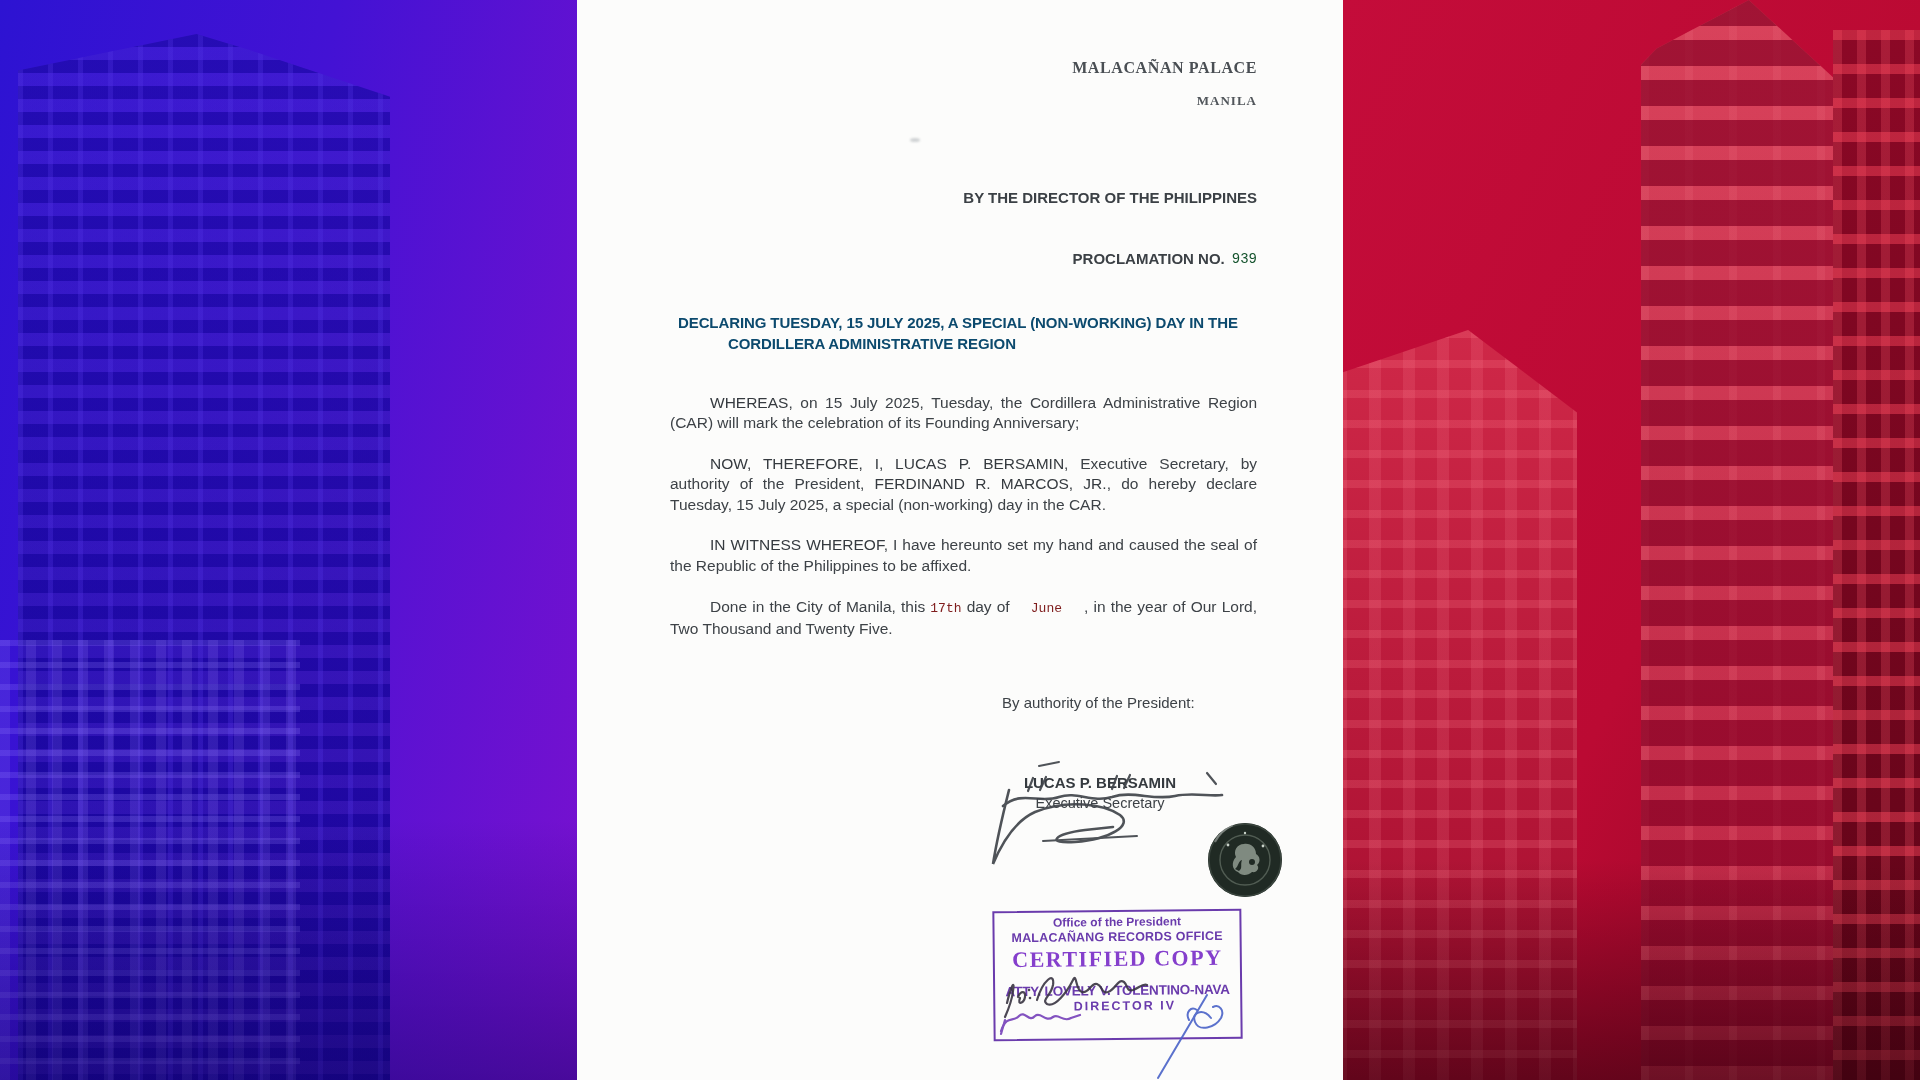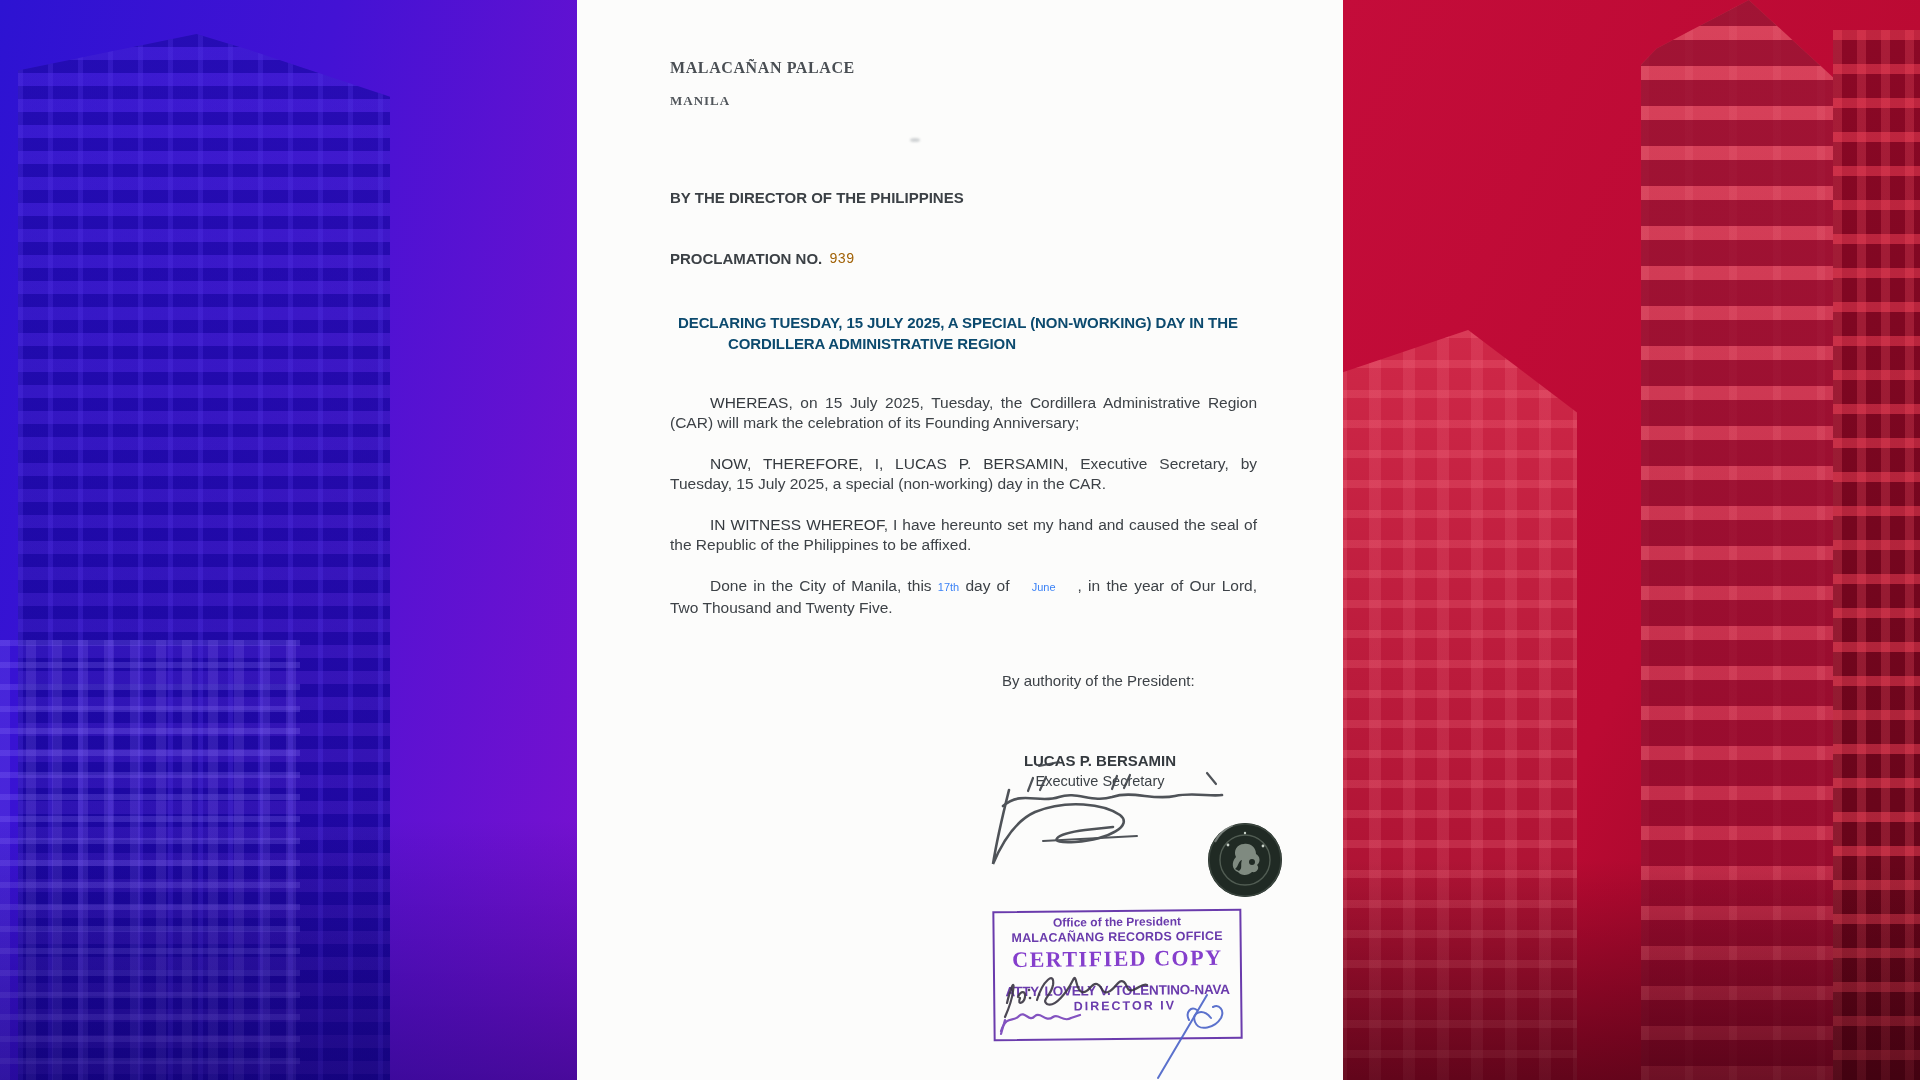--- a/index.html
+++ b/index.html
@@ -39,41 +39,41 @@
     background:
       repeating-linear-gradient(180deg, rgba(255,72,94,.45) 0 10px, transparent 10px 34px),
       repeating-linear-gradient(90deg, rgba(255,90,110,.25) 0 9px, transparent 9px 24px),
       linear-gradient(180deg,#8c0826,#5e0417);}
   .b-r4{left:0;top:860px;width:577px;height:220px;
     background:linear-gradient(180deg, transparent, rgba(44,0,12,.55));}
 
   
   .page{position:absolute;left:577px;top:0;width:766px;height:1080px;background:#fcfcfb;color:#3d4247;}
   .content{position:absolute;left:93px;top:0;width:587px;}
-  .center{text-align:left;}
+  .center{text-align:right;}
   .palace{margin-top:58px;font-family:"Liberation Serif",serif;font-weight:600;font-size:16px;
     line-height:19px;letter-spacing:.6px;color:#494e53;white-space:nowrap;}
   .manila{margin-top:17px;font-family:"Liberation Serif",serif;font-weight:700;font-size:13px;
     line-height:13px;letter-spacing:1px;color:#51565b;}
   .issuer{margin-top:82px;font-weight:700;font-size:15px;line-height:18px;white-space:nowrap;color:#3b4045;}
   .procl{margin-top:43px;font-weight:700;font-size:15px;line-height:18px;white-space:nowrap;color:#3b4045;}
-  .procl .num{font-family:"Liberation Mono",monospace;font-weight:400;font-size:14px;color:#a16207;
+  .procl .num{font-family:"Liberation Mono",monospace;font-weight:400;font-size:14px;color:#14532d;
     margin-left:7px;position:relative;top:-1px;}
   .title{margin-top:44px;font-weight:700;font-size:15px;line-height:20.5px;color:#0c4a6e;letter-spacing:-0.1px;}
   .title .t1{margin-left:8px;white-space:nowrap;}
   .title .t2{margin-left:58px;white-space:nowrap;}
 
   .paras{margin-top:38.5px;font-size:15.5px;line-height:20.8px;}
   .para{margin-bottom:19.5px;}
   .para:last-child{margin-bottom:0;}
   .line{white-space:pre-wrap;}
   .line.j{text-align:justify;text-align-last:justify;}
   .line.indent{padding-left:40px;}
   .b{font-weight:400;color:#353a3f;}
-  .mono{font-family:Liberation Sans, sans-serif;font-size:11px;color:#3b82f6;}
+  .mono{font-family:Liberation Mono, monospace;font-size:13px;color:#7f1d1d;}
   .wide{margin:4px 22px 0 16px;}
 
   .by-auth{margin-top:53px;margin-left:332px;font-size:15px;line-height:19px;white-space:nowrap;}
   .sig-block{margin-top:62px;margin-left:330px;width:200px;text-align:center;}
   .sig-name{font-weight:700;font-size:15px;line-height:18px;color:#353a3f;white-space:nowrap;}
   .sig-title{margin-top:3px;font-size:14.5px;line-height:17px;white-space:nowrap;}
 
   .artifact{position:absolute;left:333px;top:138px;width:10px;height:4px;background:#9aa0a5;
     border-radius:50%;opacity:.45;filter:blur(1px);}
 
@@ -122,20 +122,21 @@
         <div class="t2">CORDILLERA ADMINISTRATIVE REGION</div>
       </div>
 
       <div class="paras">
           <div class="para">
             <div class="line j indent"><span class="b">WHEREAS</span><span>, on 15 July 2025, Tuesday, the Cordillera Administrative Region</span></div>
             <div class="line"><span>(CAR) will mark the celebration of its Founding Anniversary;</span></div>
           </div>
           <div class="para">
             <div class="line j indent"><span class="b">NOW, THEREFORE, I, LUCAS P. BERSAMIN</span><span>, Executive Secretary, by</span></div>
+            <div class="line j"><span>authority of the President, </span><span class="b">FERDINAND R. MARCOS, JR.</span><span>, do hereby declare</span></div>
             <div class="line"><span>Tuesday, 15 July 2025, a special (non-working) day in the CAR.</span></div>
           </div>
           <div class="para">
             <div class="line j indent"><span class="b">IN WITNESS WHEREOF</span><span>, I have hereunto set my hand and caused the seal of</span></div>
             <div class="line"><span>the Republic of the Philippines to be affixed.</span></div>
           </div>
           <div class="para">
             <div class="line j indent"><span>Done in the City of Manila, this </span><span class="mono">17th</span><span> day of </span><span class="mono wide">June</span><span>, in the year of Our Lord,</span></div>
             <div class="line"><span>Two Thousand and Twenty Five.</span></div>
           </div>

